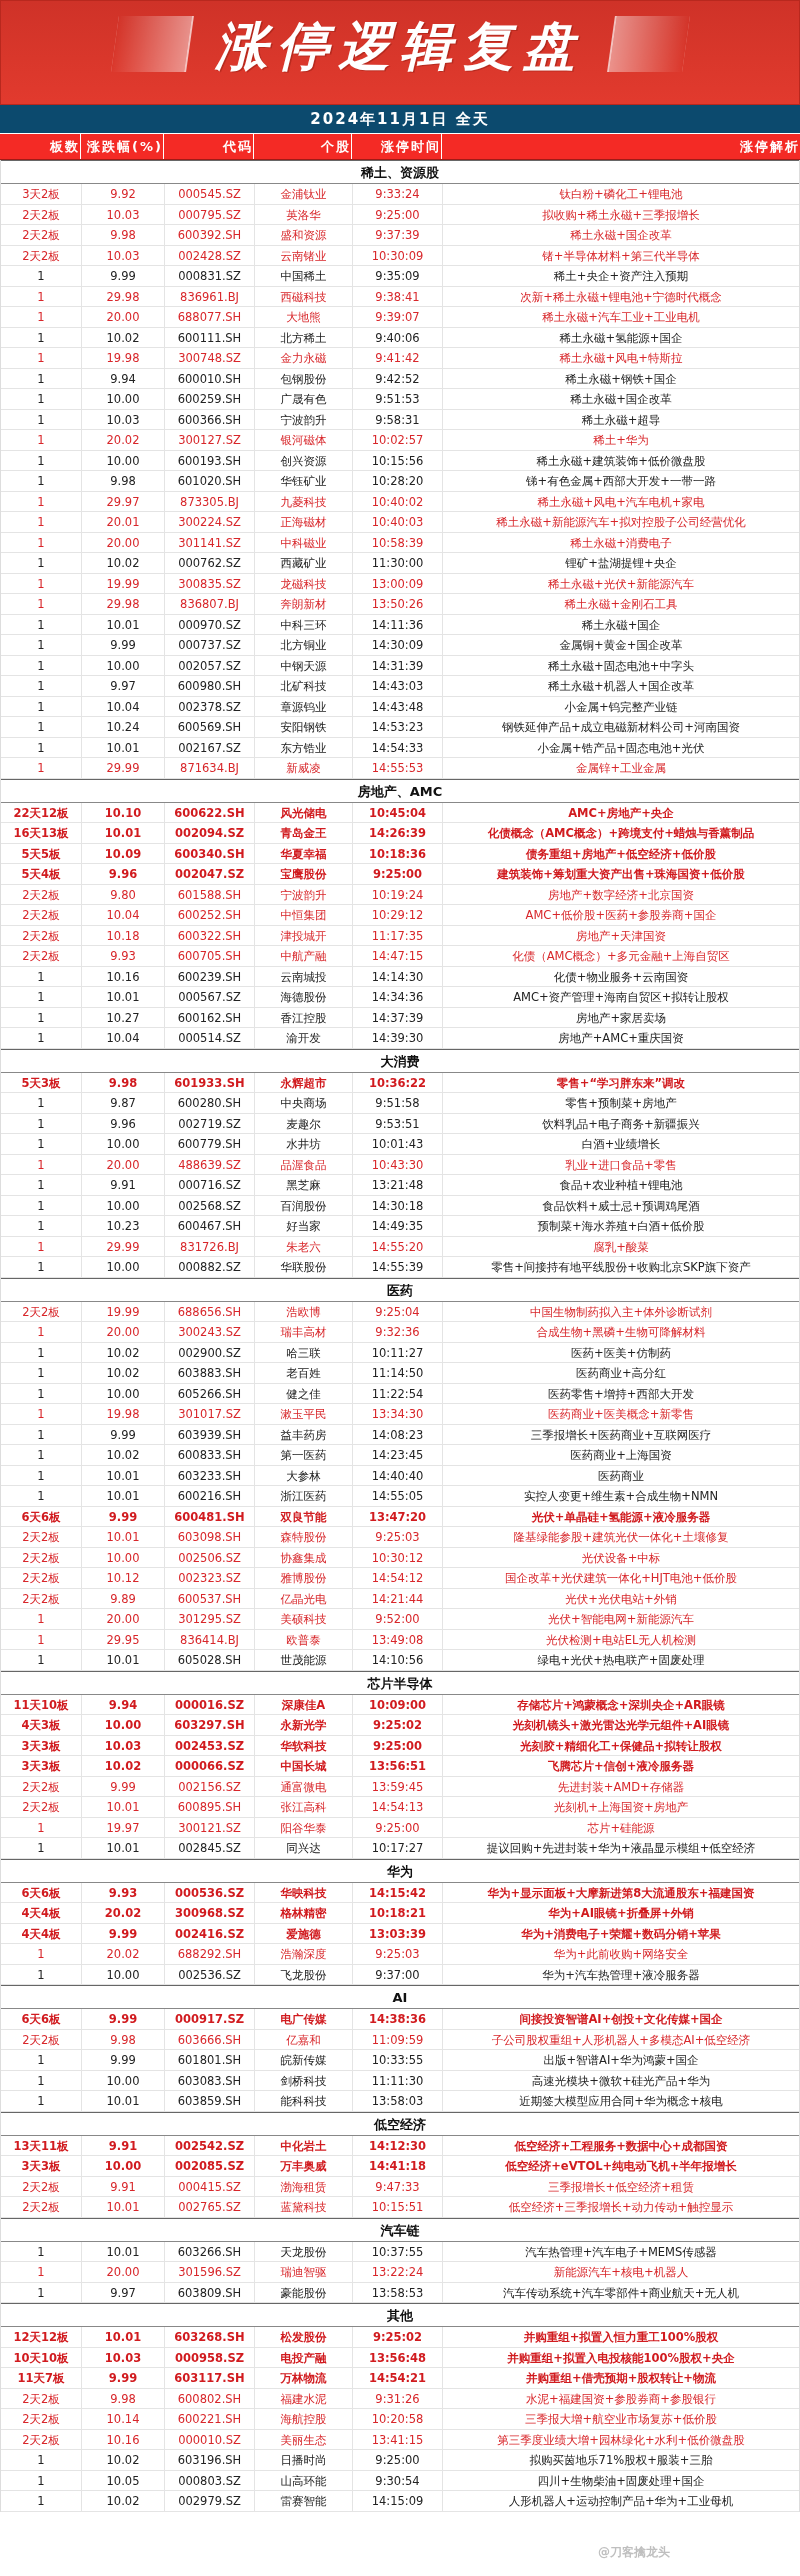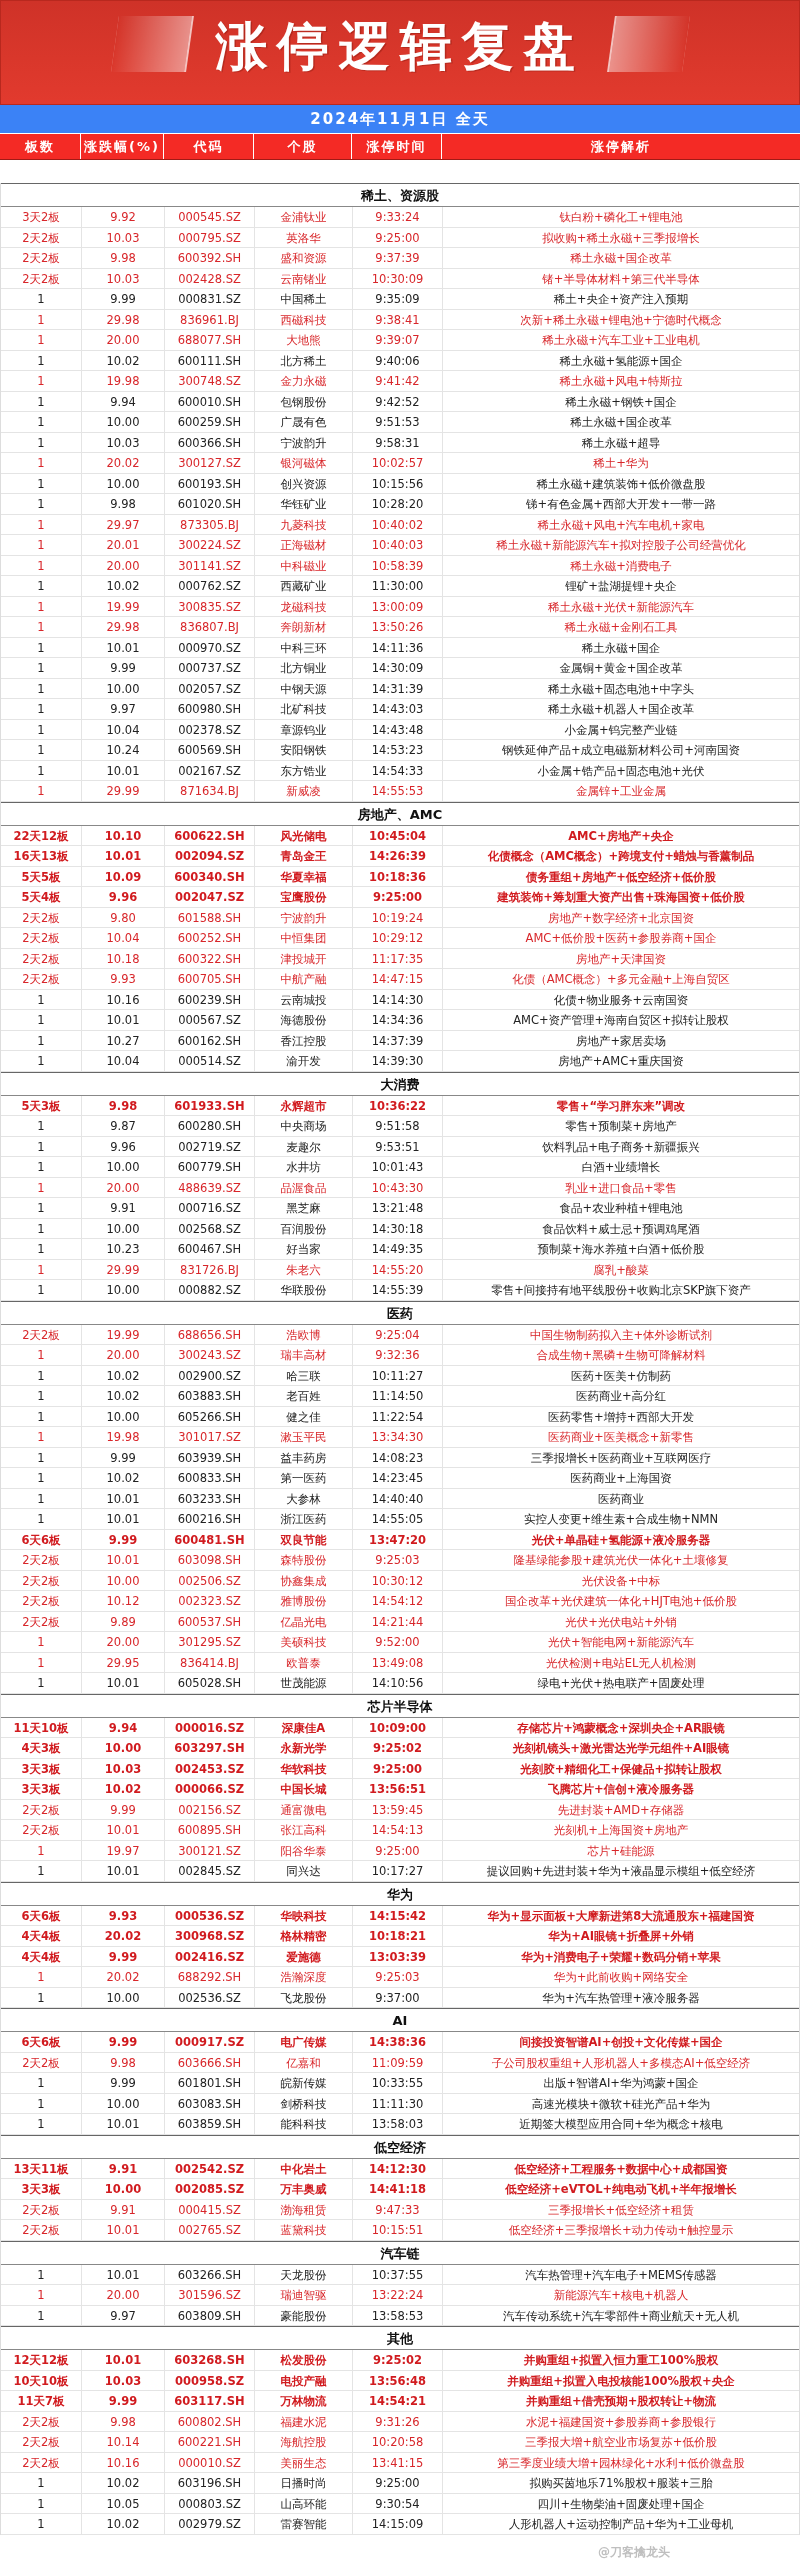--- a/index.html
+++ b/index.html
@@ -1,31 +1,31 @@
 <!DOCTYPE html>
 <html style="font-size:11px"><head>
 <meta charset="utf-8">
 <style>
   * { box-sizing: border-box; margin: 0; padding: 0; }
   body { width: 800px; height: 2576px; background: #ffffff; font-family: "DejaVu Sans", "Liberation Sans", sans-serif; overflow: hidden; }
   .banner { position: relative; height: 105px; background: linear-gradient(180deg, #cf3228 0%, #d9372b 55%, #e23a2e 100%); border: 0.7px solid #b8281e; overflow: hidden; }
   .banner .slant { position: absolute; top: 15px; height: 56px; width: 75px; transform: skewX(-8deg); }
   .banner .slant.left { left: 114px; background: linear-gradient(90deg, rgba(255,255,255,0) 0%, rgba(255,255,255,0.45) 100%); border-right: 2px solid rgba(255,255,255,0.7); }
   .banner .slant.right { left: 610px; background: linear-gradient(90deg, rgba(255,255,255,0.45) 0%, rgba(255,255,255,0) 100%); border-left: 2px solid rgba(255,255,255,0.7); }
-  .banner .title { position: absolute; left: 0; right: 0; top: 15px; text-align: center; color: #ffffff; font-size: 52px; font-weight: bold; letter-spacing: 9.5px; text-shadow: 1.4px 1.4px 0 rgba(120,20,10,0.35); line-height: 61px; }
-  .datebar { height: 29px; background: #3b82f6; color: #ffffff; text-align: center; font-size: 15px; font-weight: bold; line-height: 29px; letter-spacing: 2px; border-bottom: 1.4px solid #ffffff; }
+  .banner .title { position: absolute; left: 0; right: 0; top: 15px; text-align: center; color: #ffffff; font-size: 52px; font-weight: bold; font-style: italic; letter-spacing: 9.5px; text-shadow: 1.4px 1.4px 0 rgba(120,20,10,0.35); line-height: 61px; }
+  .datebar { height: 29px; background: #0c4a6e; color: #ffffff; text-align: center; font-size: 15px; font-weight: bold; line-height: 29px; letter-spacing: 2px; border-bottom: 1.4px solid #ffffff; }
   .thead { display: flex; height: 26px; background: #f42a25; border-bottom: 0.7px solid #a01a16; }
-  .thead .th { color: #ffffff; font-weight: bold; font-size: 13px; text-align: center; line-height: 26px; border-right: 1.4px solid #ffffff; letter-spacing: 2px; }
+  .thead .th { color: #ffffff; font-weight: bold; font-size: 13px; text-align: right; line-height: 26px; border-right: 1.4px solid #ffffff; letter-spacing: 2px; }
   .c0 { width: 81px; } .c1 { width: 83px; } .c2 { width: 90px; } .c3 { width: 98px; } .c4 { width: 90px; } .c5 { flex: 1; border-right: none !important; }
   .section-title { height: 24px; line-height: 24px; text-align: center; font-weight: bold; font-size: 13px; color: #111111; border-top: 1.4px solid #666666; border-bottom: 1.4px solid #888888; background: #ffffff; }
   .row { display: flex; height: 20.5px; border-bottom: 0.7px solid #e4e4e4; }
   .row .td { text-align: center; font-size: 11.5px; line-height: 20.3px; color: #222222; border-right: 0.7px solid #e4e4e4; white-space: nowrap; overflow: hidden; }
   .row.red .td { color: #d8262a; }
   .row.bold .td { font-weight: bold; color: #d11b1f; }
-  .table-wrap { border-left: 0.7px solid #dddddd; border-right: 0.7px solid #dddddd; margin-top: 23px; }
+  .table-wrap { border-left: 0.7px solid #dddddd; border-right: 0.7px solid #dddddd; }
   .watermark { position: absolute; left: 598px; top: 2544px; color: rgba(180,180,180,0.85); font-size: 12px; font-weight: bold; }
 </style>
 </head>
 <body>
 
 <div class="banner">
   <div class="slant left"></div>
   <div class="slant right"></div>
   <div class="title">涨停逻辑复盘</div>
 </div>

